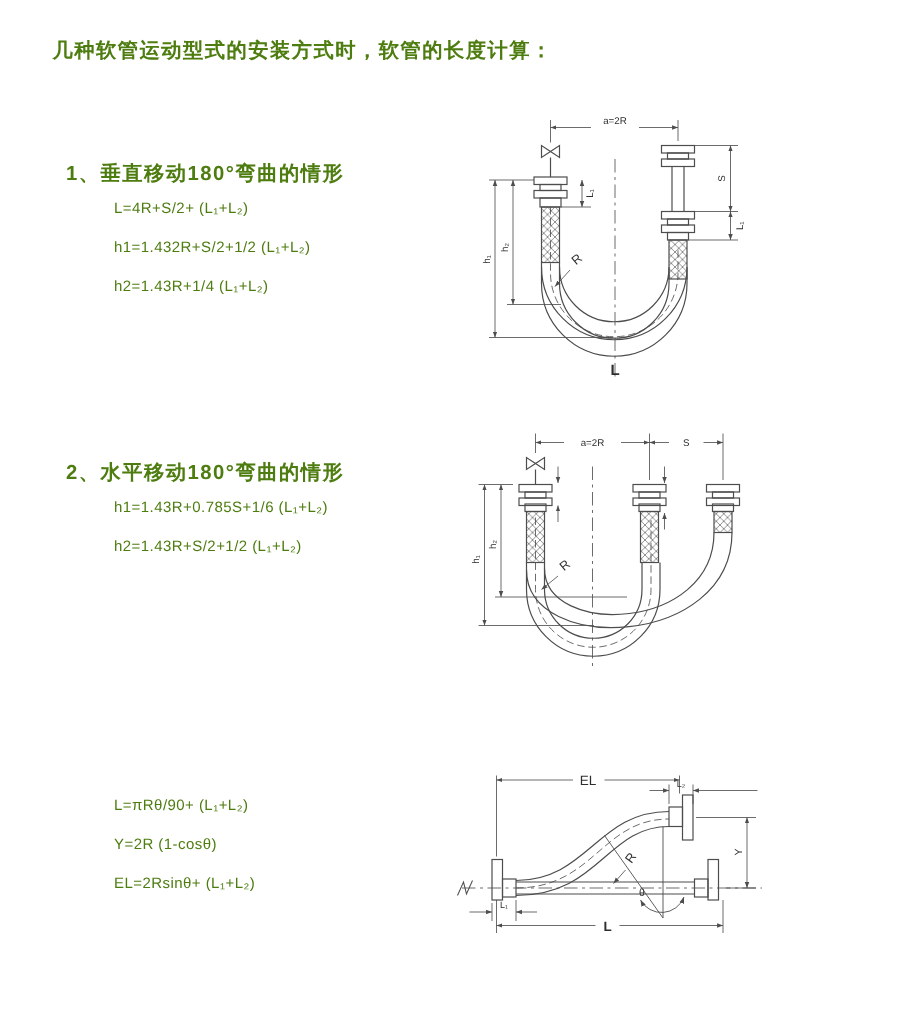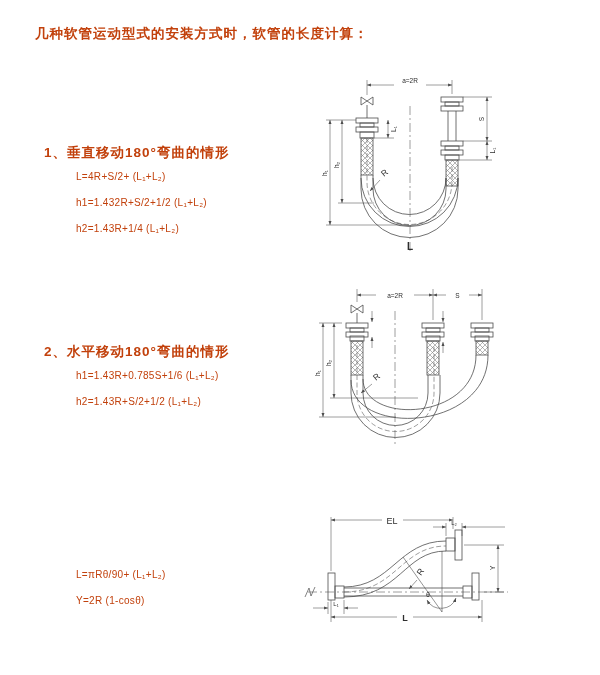--- a/index.html
+++ b/index.html
@@ -1,19 +1,19 @@
 <!DOCTYPE html>
 <html><head>
 <meta charset="utf-8">
 <style>
   html,body{margin:0;padding:0;background:#fff;}
   .page{position:relative;width:600px;height:675px;background:#fff;overflow:hidden;
-        font-family:"Liberation Sans","DejaVu Sans",sans-serif;color:#c2410c;}
+        font-family:"Liberation Sans","DejaVu Sans",sans-serif;color:#4d7c0f;}
   .title{position:absolute;left:35px;top:25px;font-size:13.5px;font-weight:700;letter-spacing:1px;}
-  .section{position:absolute;left:44px;margin-top:37px;}
+  .section{position:absolute;left:44px;}
   .sec-head{font-size:13.5px;font-weight:700;letter-spacing:1px;height:18px;}
   .formula{font-size:10px;margin-left:32px;margin-top:9px;height:17px;letter-spacing:0.3px;}
   .diagram{position:absolute;}
   svg text{fill:#2e2e2e;font-family:"Liberation Sans","DejaVu Sans",sans-serif;}
 </style>
 </head>
 <body>
 
 <div class="page">
 
@@ -28,20 +28,21 @@
 
   <div class="section" style="top:306px;">
     <div class="sec-head">2、水平移动180°弯曲的情形</div>
     <div class="formula">h1=1.43R+0.785S+1/6 (L₁+L₂)</div>
     <div class="formula">h2=1.43R+S/2+1/2 (L₁+L₂)</div>
   </div>
 
   <div class="section" style="top:523px;">
     <div class="formula">L=πRθ/90+ (L₁+L₂)</div>
     <div class="formula">Y=2R (1-cosθ)</div>
+    <div class="formula">EL=2Rsinθ+ (L₁+L₂)</div>
   </div>
 
   <svg class="diagram" style="left:310px;top:68px;" width="285" height="195" viewBox="0 0 285 195">
     <defs>
       <marker id="d1a" viewBox="0 0 10 10" refX="9" refY="5" markerWidth="8" markerHeight="8" orient="auto-start-reverse">
         <path d="M0,1.6 L9,5 L0,8.4 z" fill="#4d4d4d"></path>
       </marker>
       <pattern id="d1b" patternUnits="userSpaceOnUse" width="5" height="5">
         <path d="M0,5 L5,0 M0,0 L5,5" stroke="#7a7a7a" stroke-width="0.55"></path>
       </pattern>

